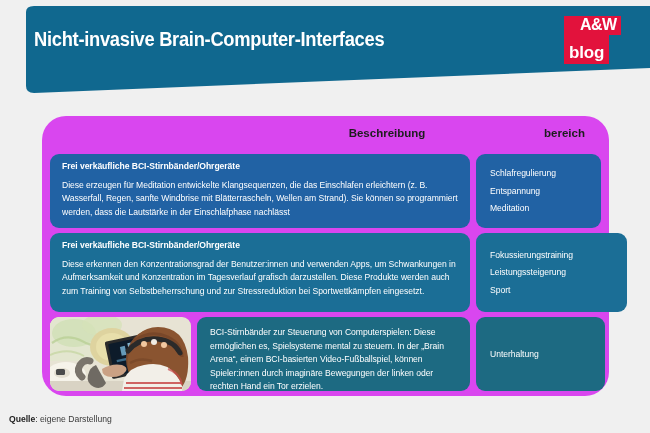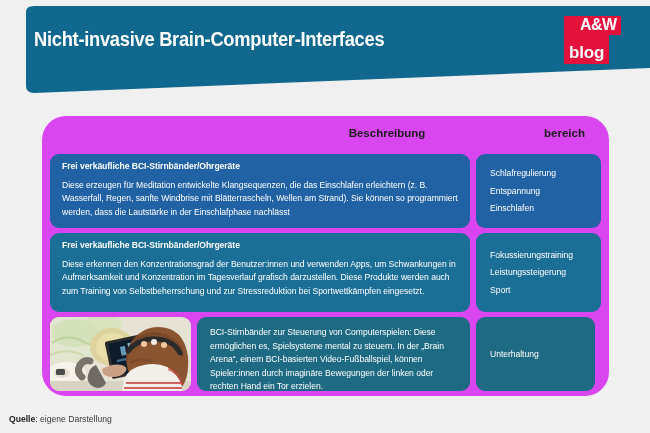--- a/index.html
+++ b/index.html
@@ -150,40 +150,40 @@
     padding: 0 14px;
   }
 
   
   #row2-desc {
     left: 8px; top: 117px; width: 420px; height: 79px;
     background: #1b6e96;
     padding: 7px 12px 0 12px;
   }
   #row2-area {
-    left: 434px; top: 117px; width: 125px; height: 79px;
+    left: 434px; top: 117px; width: 151px; height: 79px;
     background: #1b6e96;
     padding: 0 14px;
   }
 
   
   #row3-photo {
     position: absolute;
     left: 8px; top: 201px; width: 141px; height: 74px;
     border-radius: 9px;
     overflow: hidden;
     background: #cfc9b8;
   }
   #row3-desc {
     left: 155px; top: 201px; width: 273px; height: 74px;
     background: #1d6a82;
     padding: 9px 13px 0 13px;
   }
   #row3-area {
-    left: 434px; top: 201px; width: 119px; height: 74px;
+    left: 434px; top: 201px; width: 129px; height: 74px;
     background: #1d6a82;
     padding: 0 14px;
   }
   #row3-desc .desc-card-body { line-height: 1.58; }
 
   
   #row3-photo svg { display: block; width: 141px; height: 74px; }
 
   
   #footer-source {
@@ -218,21 +218,21 @@
     <div>bereich</div>
   </div>
 
   <div class="desc-card" id="row1-desc">
     <div class="desc-card-title">Frei verkäufliche BCI-Stirnbänder/Ohrgeräte</div>
     <div class="desc-card-body">Diese erzeugen für Meditation entwickelte Klangsequenzen, die das Einschlafen erleichtern (z. B. Wasserfall, Regen, sanfte Windbrise mit Blätterrascheln, Wellen am Strand). Sie können so programmiert werden, dass die Lautstärke in der Einschlafphase nachlässt</div>
   </div>
   <div class="area-card" id="row1-area">
     <div class="area-item">Schlafregulierung</div>
     <div class="area-item">Entspannung</div>
-    <div class="area-item">Einschlafen</div>
+    <div class="area-item">Meditation</div>
   </div>
 
   <div class="desc-card" id="row2-desc">
     <div class="desc-card-title">Frei verkäufliche BCI-Stirnbänder/Ohrgeräte</div>
     <div class="desc-card-body">Diese erkennen den Konzentrationsgrad der Benutzer:innen und verwenden Apps, um Schwankungen in Aufmerksamkeit und Konzentration im Tagesverlauf grafisch darzustellen. Diese Produkte werden auch zum Training von Selbstbeherrschung und zur Stressreduktion bei Sportwettkämpfen eingesetzt.</div>
   </div>
   <div class="area-card" id="row2-area">
     <div class="area-item">Fokussierungstraining</div>
     <div class="area-item">Leistungssteigerung</div>
     <div class="area-item">Sport</div>

